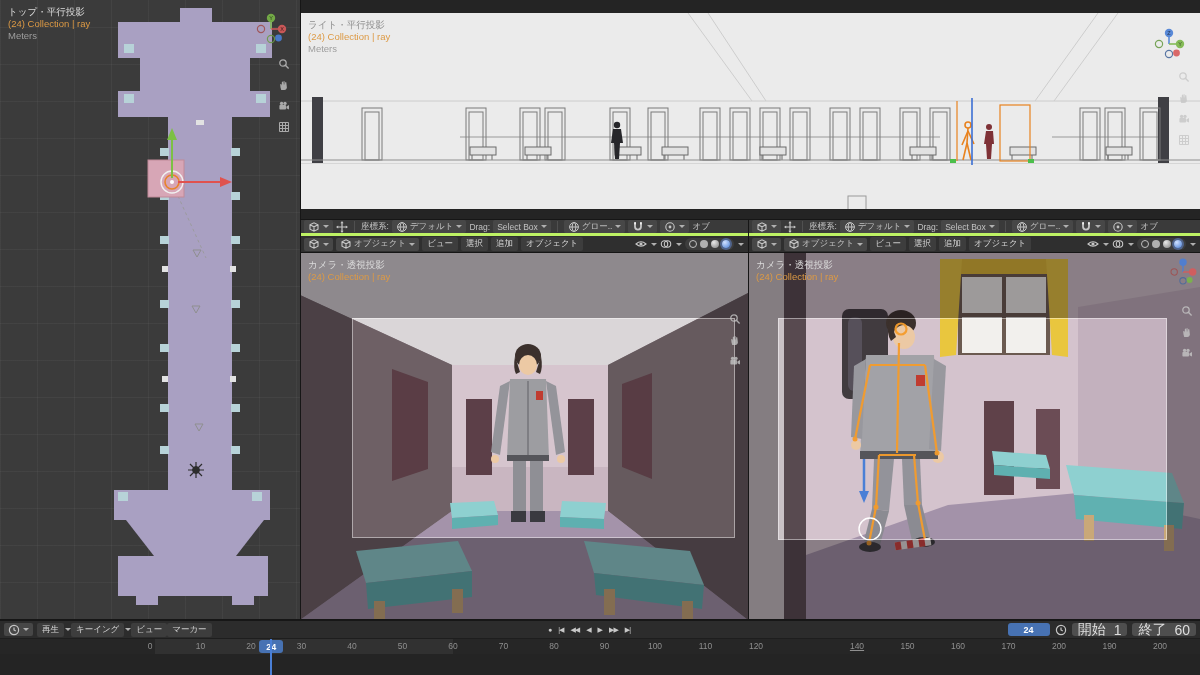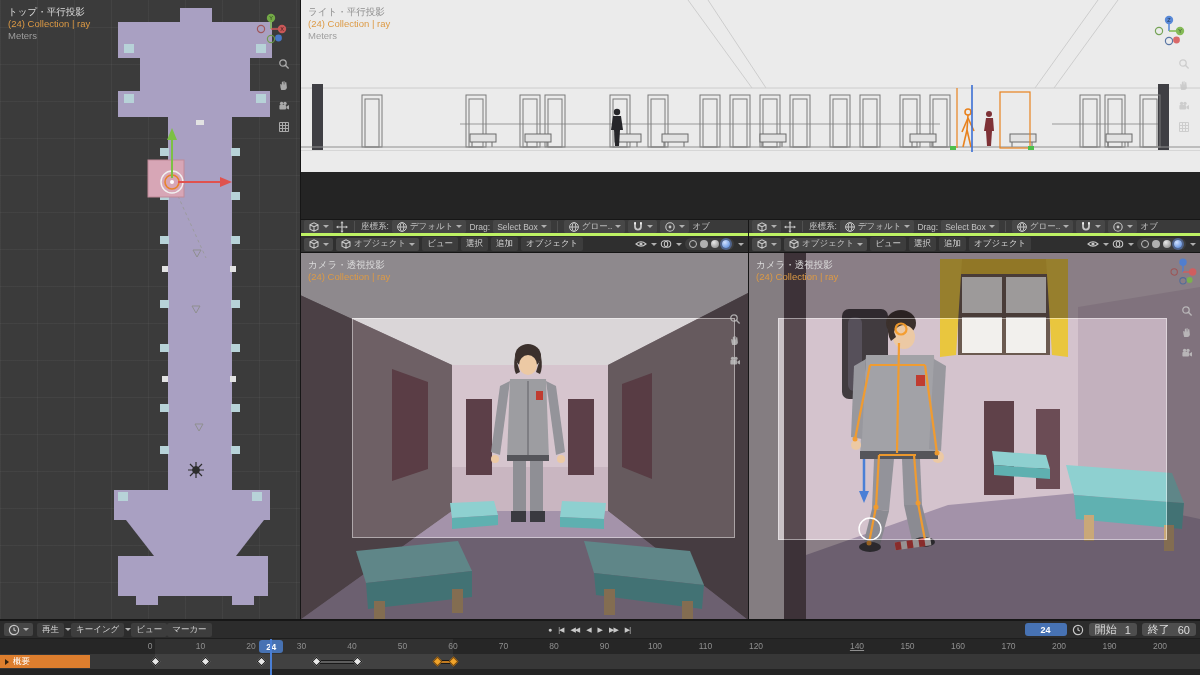--- a/index.html
+++ b/index.html
@@ -3,21 +3,21 @@
 <meta charset="utf-8">
 <style>
 *{margin:0;padding:0;box-sizing:border-box}
 html,body{width:1200px;height:675px;overflow:hidden;background:#1b1b1b;
 font-family:"Liberation Sans","DejaVu Sans",sans-serif}
 #app{position:relative;width:1200px;height:675px;background:#242424}
 .vp{position:absolute;overflow:hidden}
 #vp-top{left:0;top:0;width:300px;height:620px;background-color:#3b3b3b;
 background-image:repeating-linear-gradient(0deg,rgba(255,255,255,.04) 0 1px,transparent 1px 37px),
 repeating-linear-gradient(90deg,rgba(255,255,255,.04) 0 1px,transparent 1px 37px)}
-#vp-elev{left:300px;top:0;width:900px;height:172px;background:#ebebeb}
+#vp-elev{left:300px;top:13px;width:900px;height:196px;background:#ebebeb}
 #vp-caml{left:300px;top:253px;width:448px;height:367px;background:#4a4248}
 #vp-camr{left:748px;top:253px;width:452px;height:367px;background:#4a4248}
 .vp-label{position:absolute;left:8px;top:6px;z-index:6;line-height:12px;font-size:9.5px;pointer-events:none;white-space:nowrap}
 .vl1{color:#dcdcdc}.vl1.dim{color:#8e8e8e}
 .vl2{color:#dd9a45}
 .vl3{color:#9e9e9e}
 .nav-icons{position:absolute;z-index:6;display:flex;flex-direction:column;gap:9px;align-items:center}
 .nav-icons i{opacity:.8}
 .gizmo{position:absolute;z-index:6;opacity:.9}
 i[data-icon]{display:inline-flex;width:12px;height:12px;flex:none}
@@ -37,21 +37,21 @@
 .s2{background:#b0b0b0}
 .s3{background:radial-gradient(circle at 35% 30%,#e8e8e8,#808080)}
 .s4{background:radial-gradient(circle at 35% 30%,#cfe0ff,#4a7fd6)}
 .s4.sel{box-shadow:0 0 0 2px #50648c}
 .cam-frame{position:absolute;border:1px solid rgba(255,255,255,.45);box-shadow:0 0 0 700px rgba(18,14,18,.38);z-index:2;pointer-events:none}
 #tl-header{position:absolute;left:0;top:620px;width:1200px;height:18px;background:#2c2c2c;border-top:1px solid #171717;display:flex;align-items:center;z-index:4}
 #transport{position:absolute;left:546px;top:2px;display:flex;gap:3px;align-items:center}
 .tbtn{font-size:7px;color:#c8c8c8;letter-spacing:-1px;padding:0 2px;line-height:13px}
 #tl-right{position:absolute;right:4px;top:2px;display:flex;gap:5px;align-items:center}
 .frame-pill{background:#4772b3;border-radius:3px;height:13px;padding:0 16px;font-size:9px;color:#fff;display:flex;align-items:center;font-weight:bold}
-.range-pill{background:#4e4e4e;border-radius:3px;height:13px;padding:0 6px;display:flex;gap:8px;align-items:center;font-size:11px;color:#ddd}
+.range-pill{background:#4e4e4e;border-radius:3px;height:13px;padding:0 6px;display:flex;gap:8px;align-items:center;font-size:14px;color:#ddd}
 #ruler{position:absolute;left:0;top:638px;width:1200px;height:16px;background:#262626;border-top:1px solid #1e1e1e;z-index:3}
 .tick{position:absolute;top:2px;transform:translateX(-50%);font-size:8.5px;color:#8f8f8f}
 #cf-badge{position:absolute;top:1px;height:13px;min-width:24px;padding:0 4px;background:#4772b3;border-radius:3px;color:#fff;font-size:9px;font-weight:bold;display:flex;align-items:center;justify-content:center;z-index:9}
 #dope{position:absolute;left:0;top:654px;width:1200px;height:21px;background:#373737;z-index:3}
 #dope-bottom{position:absolute;left:0;top:15px;width:1200px;height:6px;background:#232323}
 #key-track{position:absolute;left:0;top:0;width:1200px;height:15px}
 .key{position:absolute;top:4px;width:7px;height:7px;transform:rotate(45deg);background:#e8e8e8;border:1px solid #161616}
 .key.sel{background:#f0a42b;border-color:#7a4a0e}
 .hold{position:absolute;top:5.5px;height:4px;background:#5e5e5e;border:1px solid #1a1a1a}
 .hold.sel{background:#c07b22}
@@ -804,39 +804,20 @@
       <span class="tick" style="left: 806.5px; margin-top: 36px;">130</span>
       <span class="tick" style="left: 857px; text-decoration: underline;">140</span>
       <span class="tick" style="left: 907.5px;">150</span>
       <span class="tick" style="left: 958px;">160</span>
       <span class="tick" style="left: 1008.5px;">170</span>
       <span class="tick" style="left: 1059px;">200</span>
       <span class="tick" style="left: 1109.5px;">190</span>
       <span class="tick" style="left: 1160px;">200</span>
     </div>
 
-  <div id="dope">
-    <div class="range-hl" id="range-hl-d" style="height: 15px; left: 155.05px; width: 297.95px;"></div>
-    <div id="key-track">
-        <div class="hold" style="left: 316.65px; width: 40.4px;"></div>
-        <div class="hold sel" style="left: 437.85px; width: 15.15px;"></div>
-        <div class="key" style="left: 151.55px;"></div>
-        <div class="key" style="left: 202.05px;"></div>
-        <div class="key" style="left: 257.6px;"></div>
-        <div class="key" style="left: 313.15px;"></div>
-        <div class="key" style="left: 353.55px;"></div>
-        <div class="key sel" style="left: 434.35px;"></div>
-        <div class="key sel" style="left: 449.5px;"></div>
-      </div>
-    <div id="channel-bar">
-      <span class="tri"></span>
-      <span class="ch-label">概要</span>
-    </div>
-    <div id="dope-bottom"></div>
-  </div>
 
   <div id="playhead" style="left: 270.2px;"></div>
 
   <div class="divider" style="left:300px;top:0;width:1px;height:620px"></div>
   <div class="divider" style="left:748px;top:220px;width:1px;height:400px"></div>
   <div class="divider" style="left:300px;top:219px;width:900px;height:1px"></div>
   <div class="divider" style="left:300px;top:252px;width:900px;height:1px"></div>
   <div class="divider" style="left:0;top:619px;width:1200px;height:1px"></div>
 </div>
 

